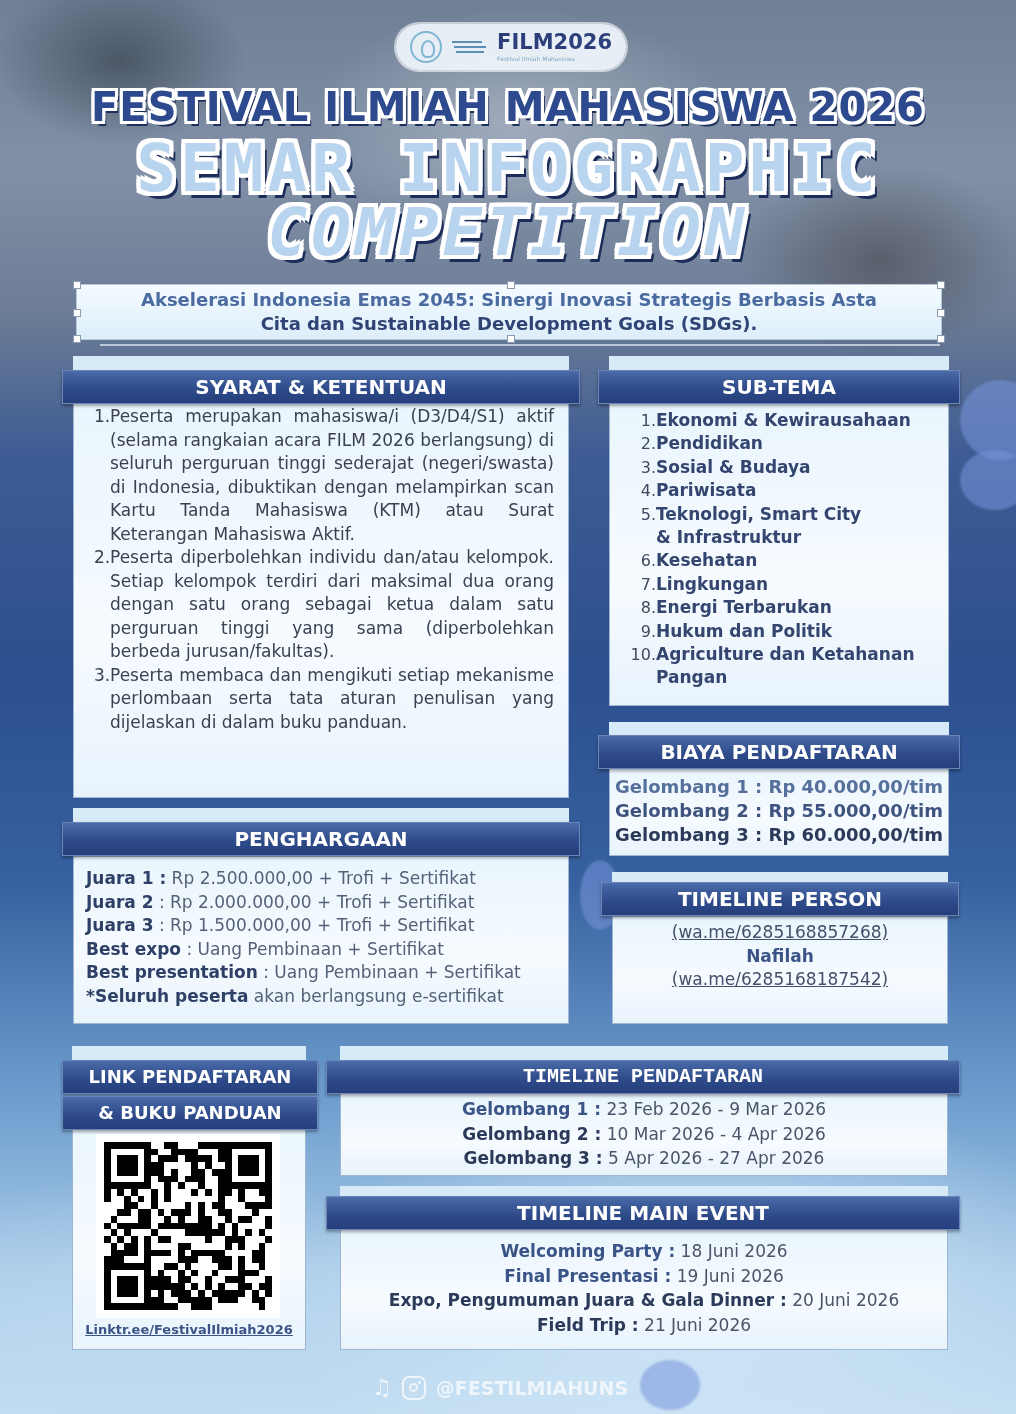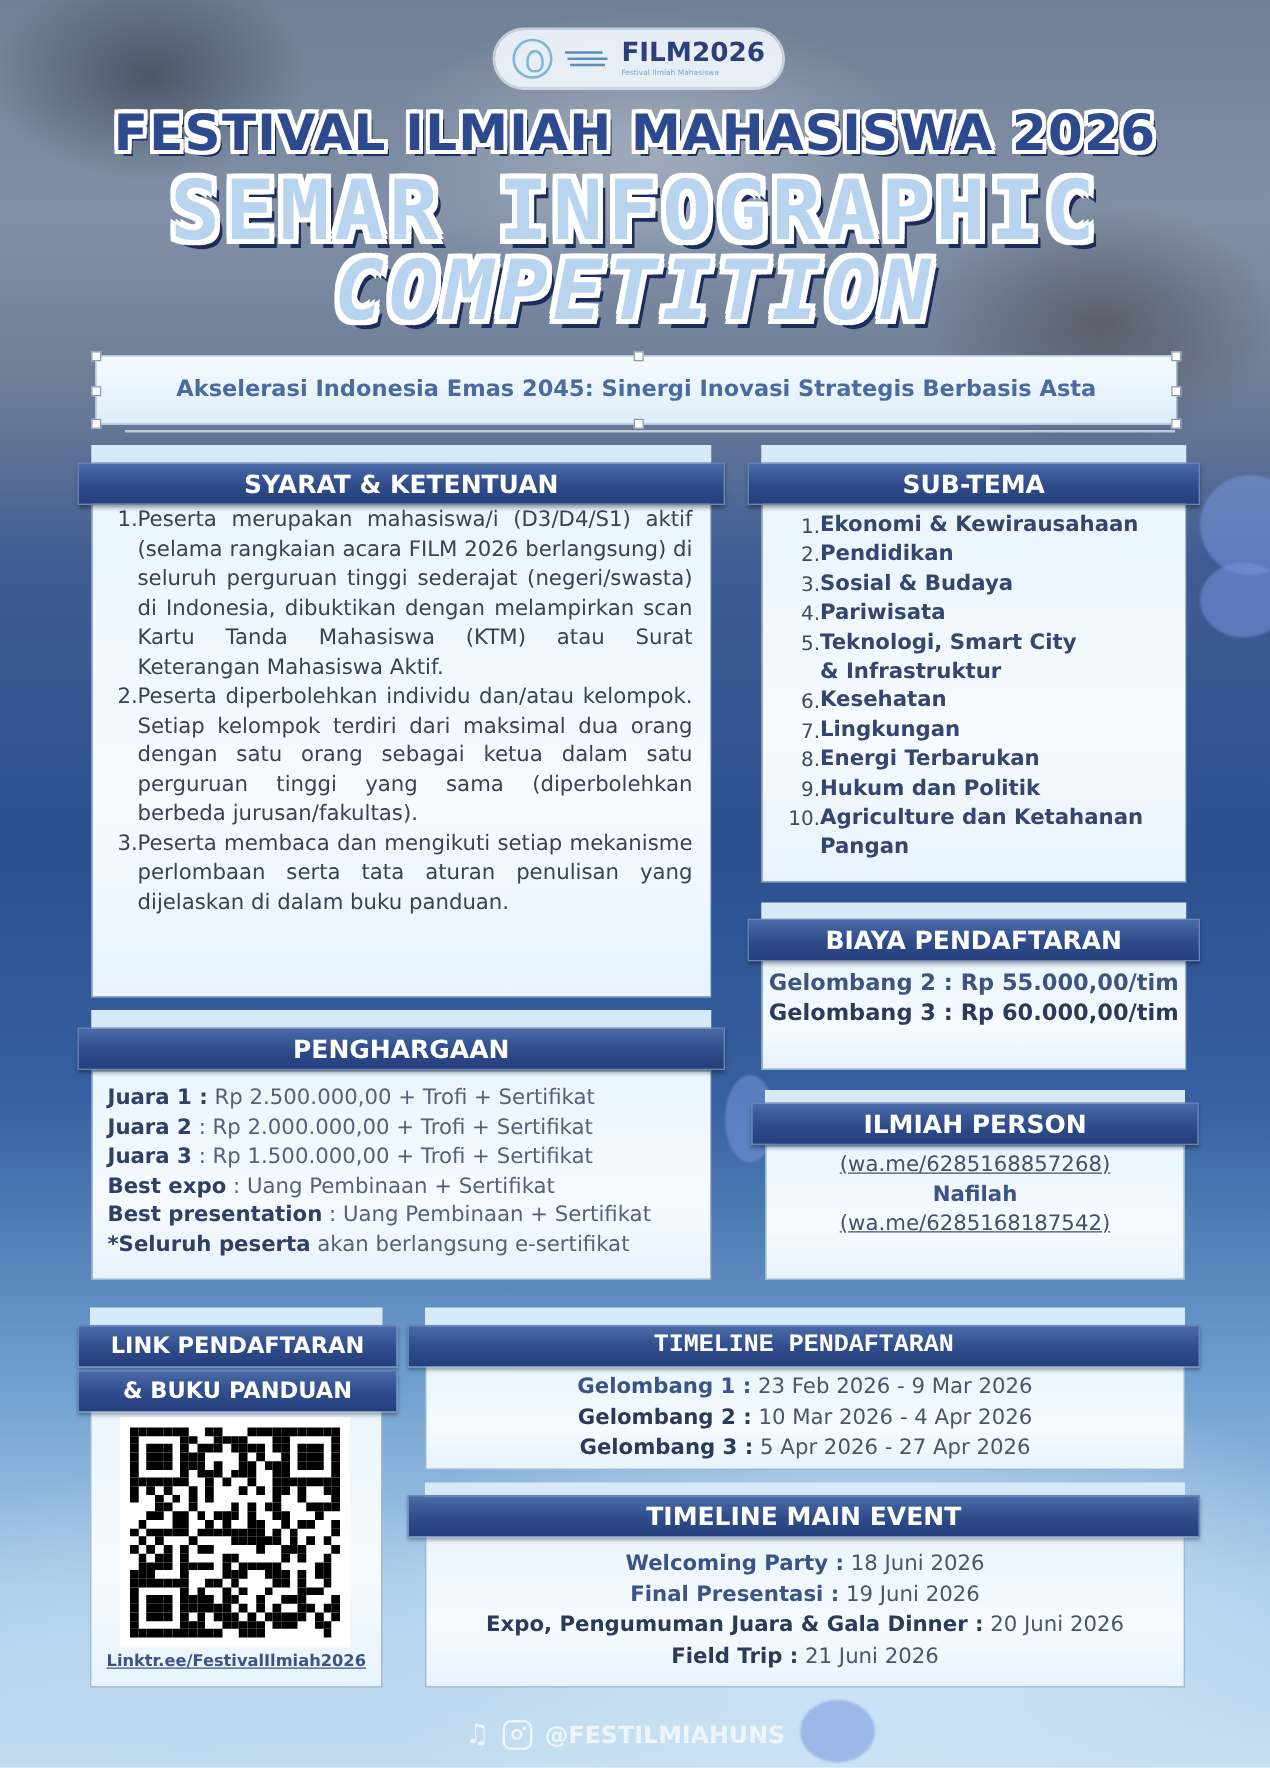--- a/index.html
+++ b/index.html
@@ -141,20 +141,21 @@
     <div class="logo-sub">Festival Ilmiah Mahasiswa</div>
   </div>
 </div>
 
 <div class="title-1">FESTIVAL ILMIAH MAHASISWA 2026</div>
 <div class="title-pixel title-2">SEMAR INFOGRAPHIC</div>
 <div class="title-pixel title-3">COMPETITION</div>
 
 <div class="theme-box">
   <div class="l1">Akselerasi Indonesia Emas 2045: Sinergi Inovasi Strategis Berbasis Asta</div>
+  <div class="l2">Cita dan Sustainable Development Goals (SDGs).</div>
   <div class="handle" style="left:-4px;top:-4px;"></div>
   <div class="handle" style="left:430px;top:-4px;"></div>
   <div class="handle" style="right:-4px;top:-4px;"></div>
   <div class="handle" style="left:-4px;top:24px;"></div>
   <div class="handle" style="right:-4px;top:24px;"></div>
   <div class="handle" style="left:-4px;bottom:-4px;"></div>
   <div class="handle" style="left:430px;bottom:-4px;"></div>
   <div class="handle" style="right:-4px;bottom:-4px;"></div>
 </div>
 <div class="theme-line"></div>
@@ -221,20 +222,21 @@
         <span class="subtema-num" style="width:26px;margin-left:-6px;">10.</span>
         <span class="subtema-text" style="width:270px;">Agriculture dan Ketahanan Pangan</span>
       </div>
   </div>
 </div>
 <div class="banner" style="left:598px;top:370px;width:362px;">SUB-TEMA</div>
 
 <div class="panel-tab" style="left:609px;top:722px;width:340px;"></div>
 <div class="panel-body" style="left:609px;top:766px;width:340px;height:90px;">
   <div class="biaya-list">
+    <div class="biaya-row r1"><span>Gelombang 1 :</span> <span>Rp 40.000,00/tim</span></div>
     <div class="biaya-row r2"><span>Gelombang 2 :</span> <span>Rp 55.000,00/tim</span></div>
     <div class="biaya-row r3"><span>Gelombang 3 :</span> <span>Rp 60.000,00/tim</span></div>
   </div>
 </div>
 <div class="banner" style="left:598px;top:735px;width:362px;">BIAYA PENDAFTARAN</div>
 
 <div class="panel-tab" style="left:73px;top:808px;width:496px;"></div>
 <div class="panel-body" style="left:73px;top:856px;width:496px;height:168px;">
   <div class="award-list">
     <div><b>Juara 1 :</b><span> Rp 2.500.000,00 + Trofi + Sertifikat</span></div>
@@ -248,21 +250,21 @@
 <div class="banner" style="left:62px;top:822px;width:518px;">PENGHARGAAN</div>
 
 <div class="panel-tab" style="left:612px;top:872px;width:336px;"></div>
 <div class="panel-body" style="left:612px;top:916px;width:336px;height:108px;">
   <div class="contact-list">
     <div class="contact-link">(wa.me/6285168857268)</div>
     <div class="contact-name">Nafilah</div>
     <div class="contact-link">(wa.me/6285168187542)</div>
   </div>
 </div>
-<div class="banner" style="left:601px;top:882px;width:358px;">ILMIAH PERSON</div>
+<div class="banner" style="left:601px;top:882px;width:358px;">TIMELINE PERSON</div>
 
 <div class="panel-tab" style="left:72px;top:1046px;width:234px;"></div>
 <div class="panel-body" style="left:72px;top:1118px;width:234px;height:232px;"></div>
 <div class="banner" style="left:62px;top:1060px;width:256px;font-size:18px;">LINK PENDAFTARAN</div>
 <div class="banner" style="left:62px;top:1096px;width:256px;font-size:18px;">&amp; BUKU PANDUAN</div>
 <div class="qr-box">
   <div class="qr-grid" id="qr">
       <span style="background: rgb(0, 0, 0);"></span>
       <span style="background: rgb(0, 0, 0);"></span>
       <span style="background: rgb(0, 0, 0);"></span>

